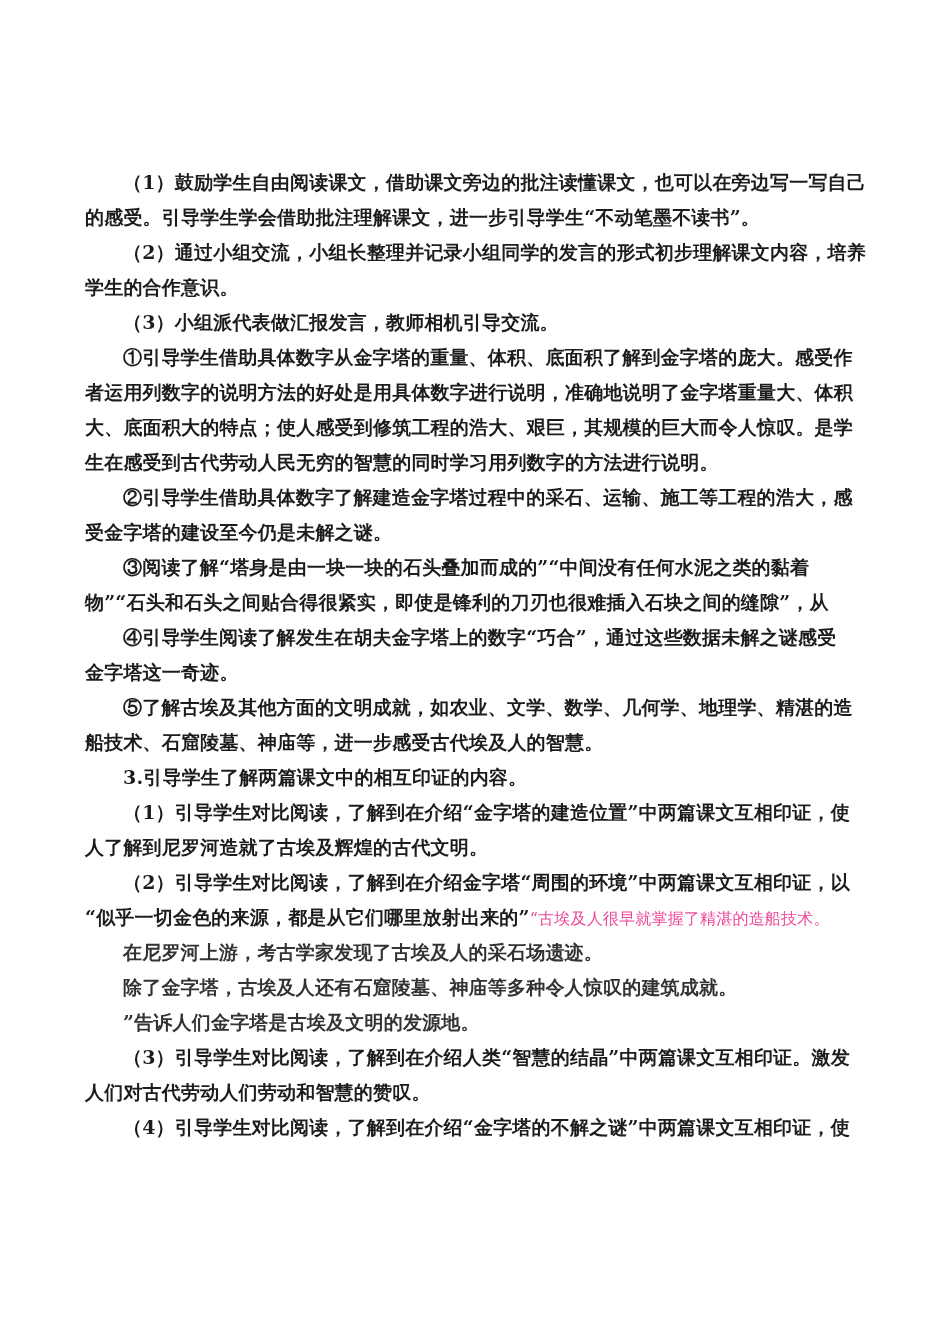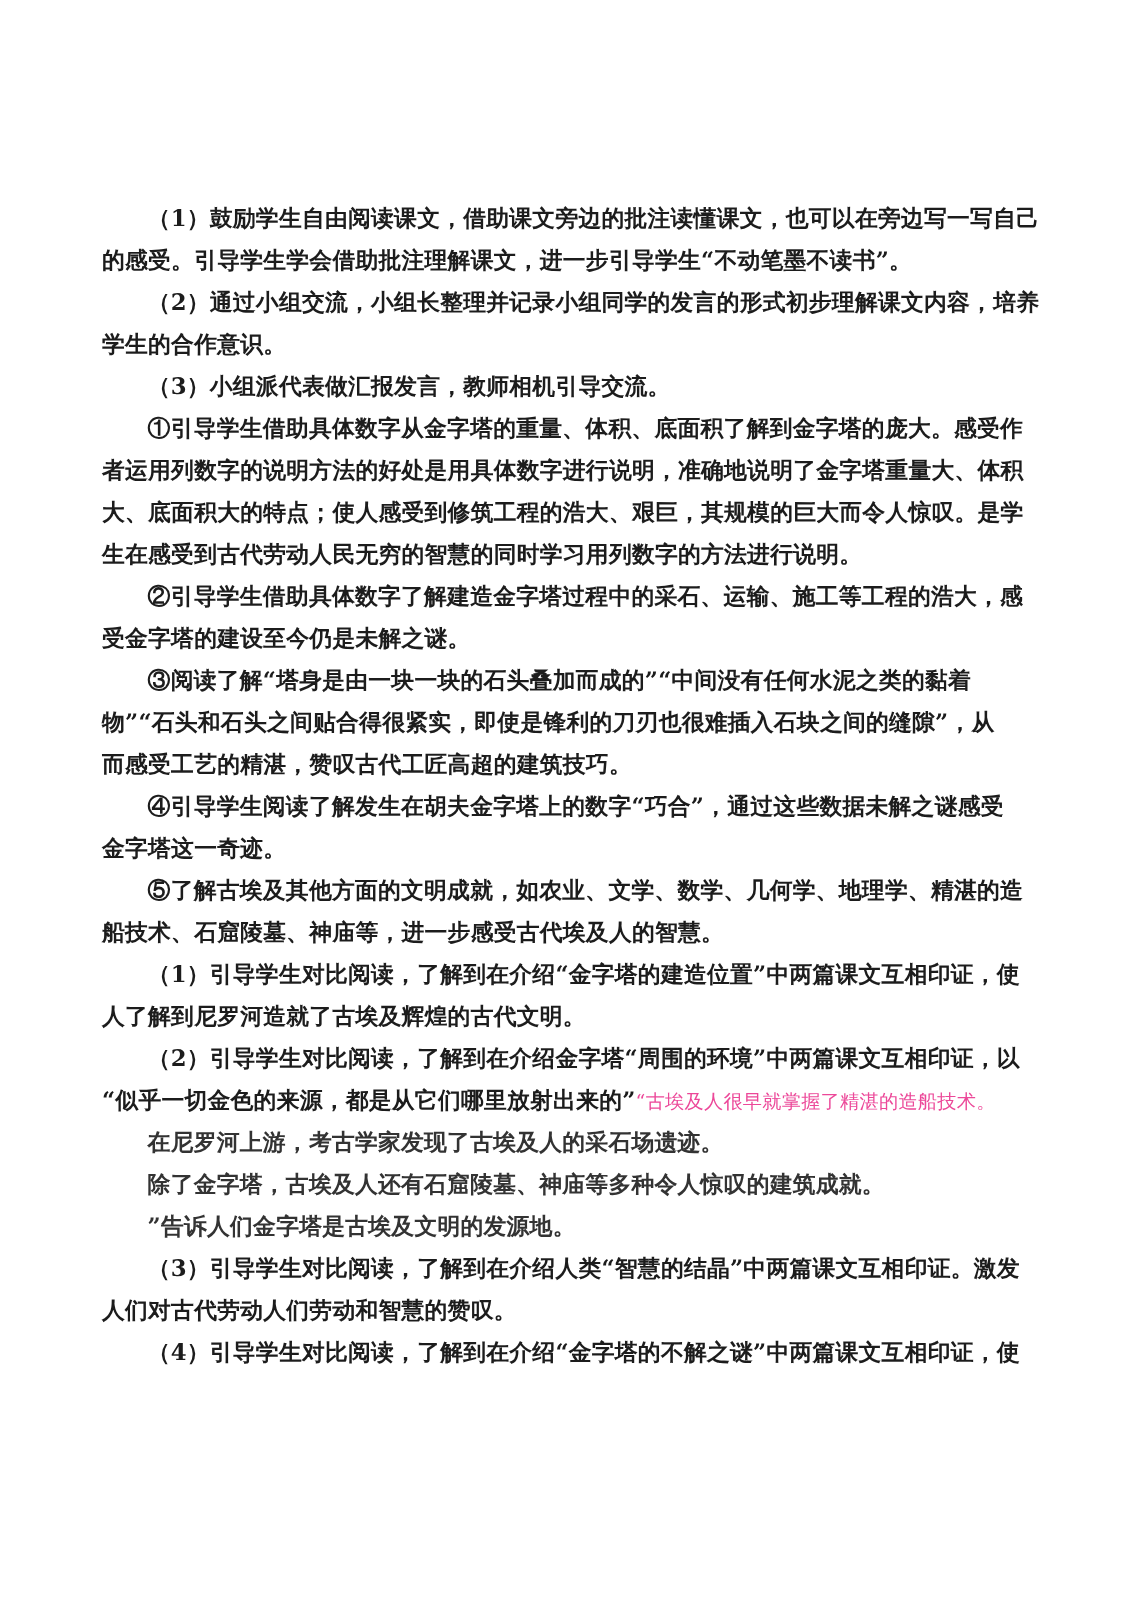--- a/index.html
+++ b/index.html
@@ -54,25 +54,25 @@
       <div class="line body"><span class="run">学生的合作意识。</span></div>
       <div class="line body indent"><span class="run">（3）小组派代表做汇报发言，教师相机引导交流。</span></div>
       <div class="line body indent"><span class="run">①引导学生借助具体数字从金字塔的重量、体积、底面积了解到金字塔的庞大。感受作</span></div>
       <div class="line body"><span class="run">者运用列数字的说明方法的好处是用具体数字进行说明，准确地说明了金字塔重量大、体积</span></div>
       <div class="line body"><span class="run">大、底面积大的特点；使人感受到修筑工程的浩大、艰巨，其规模的巨大而令人惊叹。是学</span></div>
       <div class="line body"><span class="run">生在感受到古代劳动人民无穷的智慧的同时学习用列数字的方法进行说明。</span></div>
       <div class="line body indent"><span class="run">②引导学生借助具体数字了解建造金字塔过程中的采石、运输、施工等工程的浩大，感</span></div>
       <div class="line body"><span class="run">受金字塔的建设至今仍是未解之谜。</span></div>
       <div class="line body indent"><span class="run">③阅读了解“塔身是由一块一块的石头叠加而成的”“中间没有任何水泥之类的黏着</span></div>
       <div class="line body"><span class="run">物”“石头和石头之间贴合得很紧实，即使是锋利的刀刃也很难插入石块之间的缝隙”，从</span></div>
-      <div class="line body"><span class="run">而感受工艺的精湛，赞叹古代工匠高超的建筑技巧。</span></div>
       <div class="line body indent"><span class="run">④引导学生阅读了解发生在胡夫金字塔上的数字“巧合”，通过这些数据未解之谜感受</span></div>
       <div class="line body"><span class="run">金字塔这一奇迹。</span></div>
       <div class="line body indent"><span class="run">⑤了解古埃及其他方面的文明成就，如农业、文学、数学、几何学、地理学、精湛的造</span></div>
       <div class="line body"><span class="run">船技术、石窟陵墓、神庙等，进一步感受古代埃及人的智慧。</span></div>
+      <div class="line body indent"><span class="run">3.引导学生了解两篇课文中的相互印证的内容。</span></div>
       <div class="line body indent"><span class="run">（1）引导学生对比阅读，了解到在介绍“金字塔的建造位置”中两篇课文互相印证，使</span></div>
       <div class="line body"><span class="run">人了解到尼罗河造就了古埃及辉煌的古代文明。</span></div>
       <div class="line body indent"><span class="run">（2）引导学生对比阅读，了解到在介绍金字塔“周围的环境”中两篇课文互相印证，以</span></div>
       <div class="line body"><span class="run">“似乎一切金色的来源，都是从它们哪里放射出来的”</span><span class="run small">“古埃及人很早就掌握了精湛的造船技术。</span></div>
       <div class="line quote indent"><span class="run">在尼罗河上游，考古学家发现了古埃及人的采石场遗迹。</span></div>
       <div class="line quote indent"><span class="run">除了金字塔，古埃及人还有石窟陵墓、神庙等多种令人惊叹的建筑成就。</span></div>
       <div class="line quote indent"><span class="run">”告诉人们金字塔是古埃及文明的发源地。</span></div>
       <div class="line body indent"><span class="run">（3）引导学生对比阅读，了解到在介绍人类“智慧的结晶”中两篇课文互相印证。激发</span></div>
       <div class="line body"><span class="run">人们对古代劳动人们劳动和智慧的赞叹。</span></div>
       <div class="line body indent"><span class="run">（4）引导学生对比阅读，了解到在介绍“金字塔的不解之谜”中两篇课文互相印证，使</span></div>

